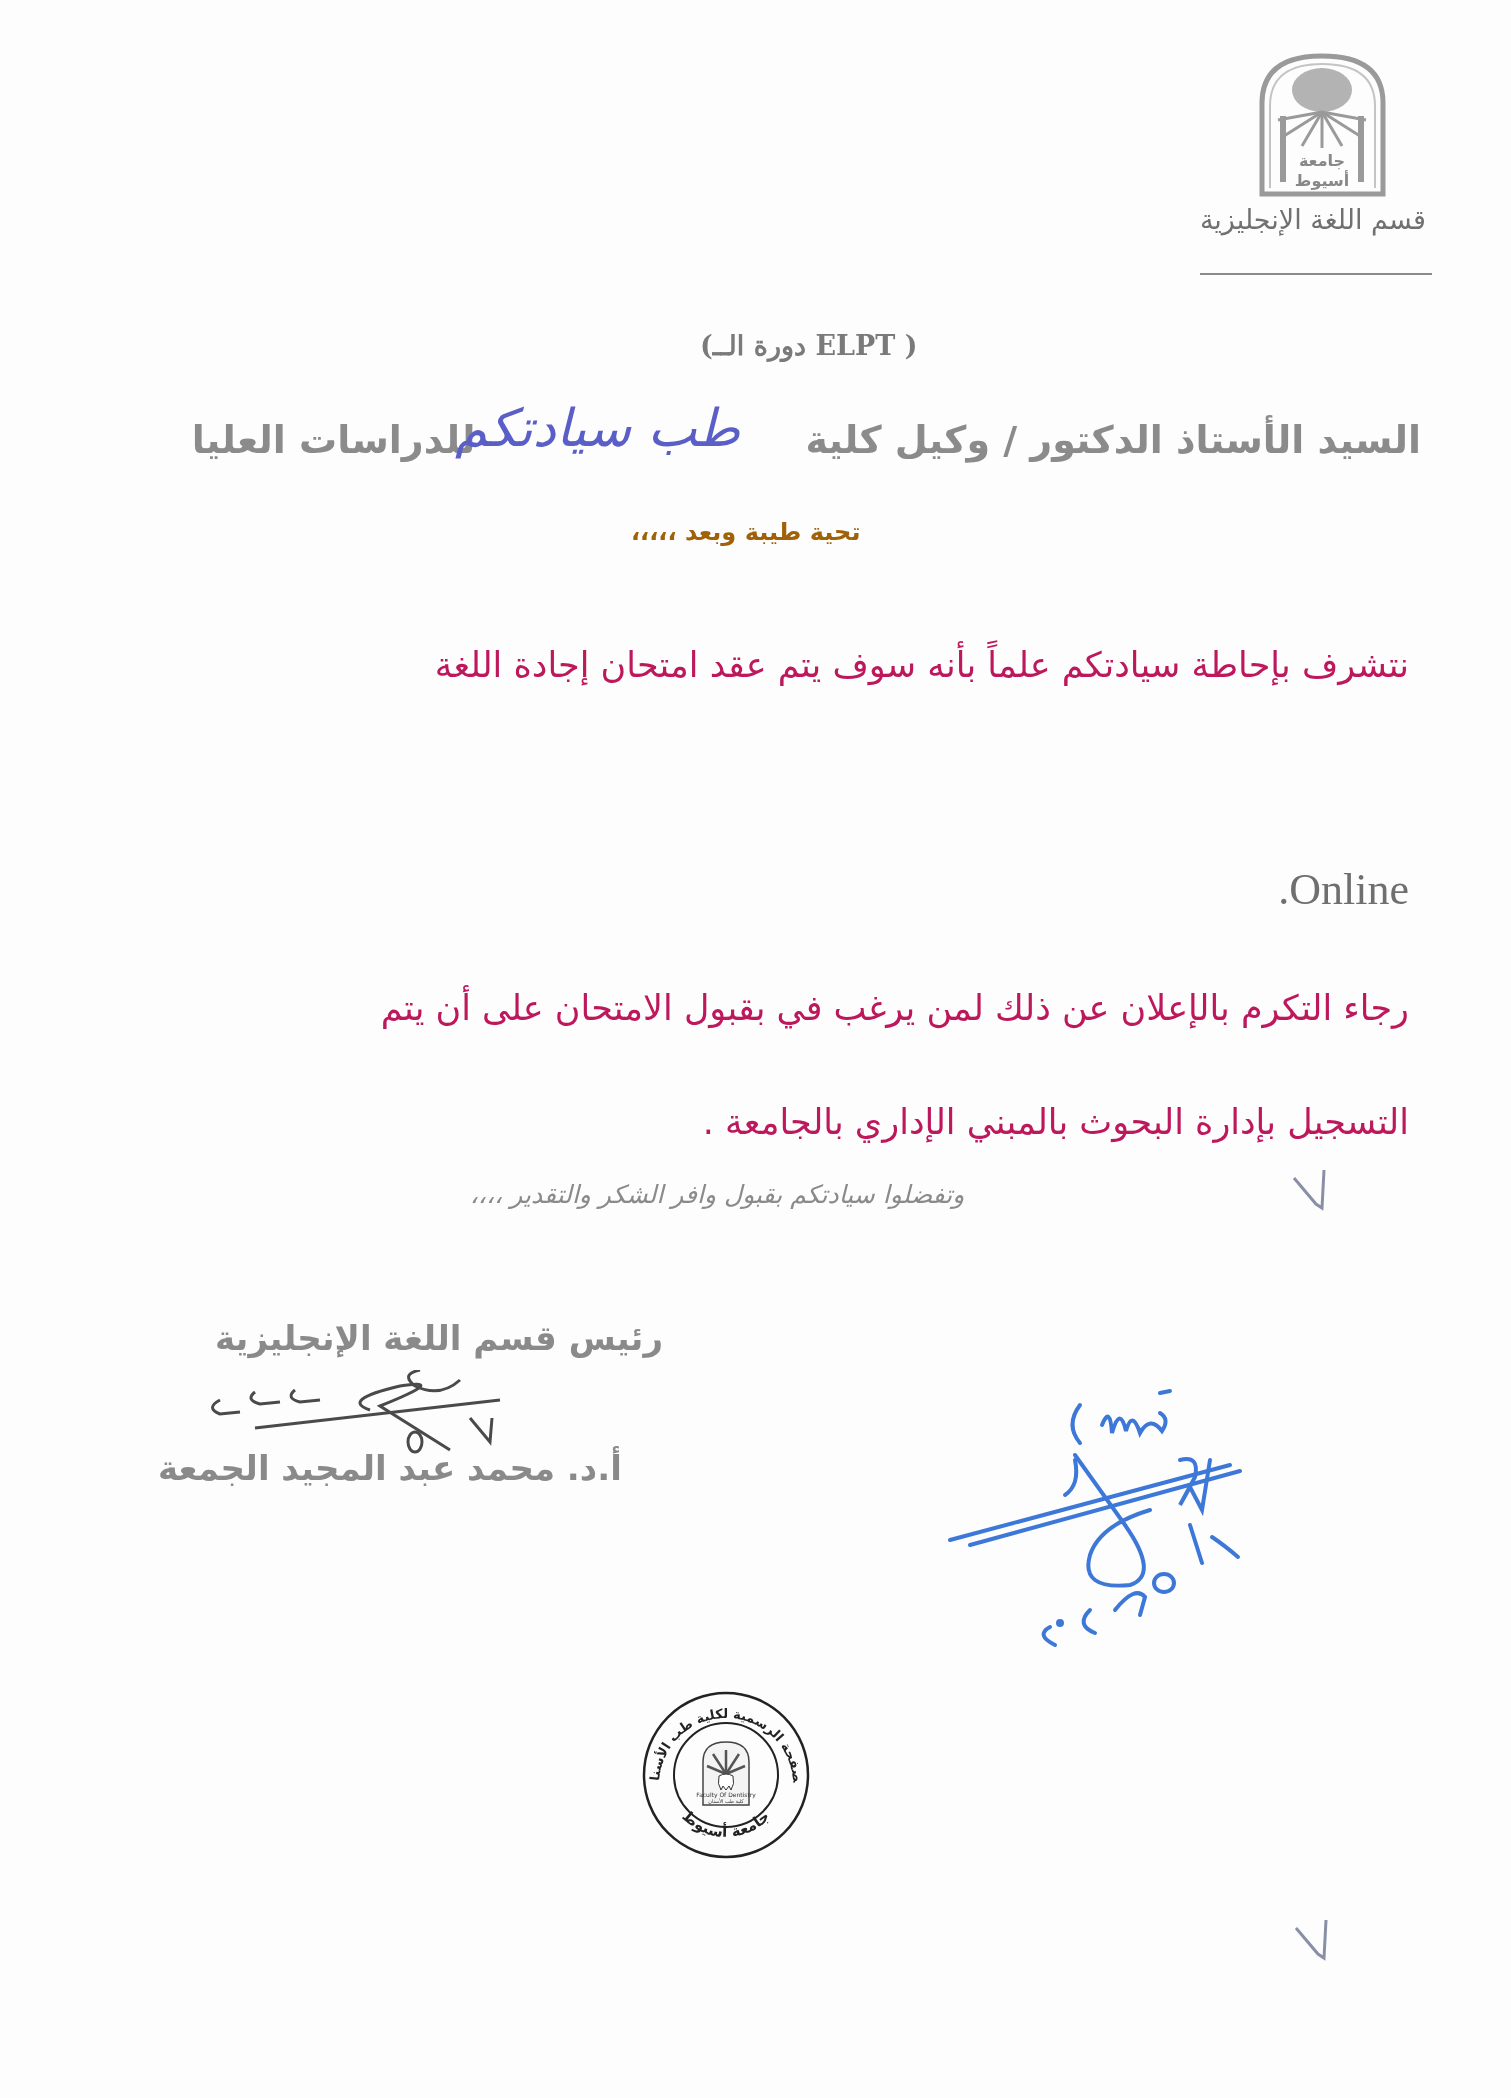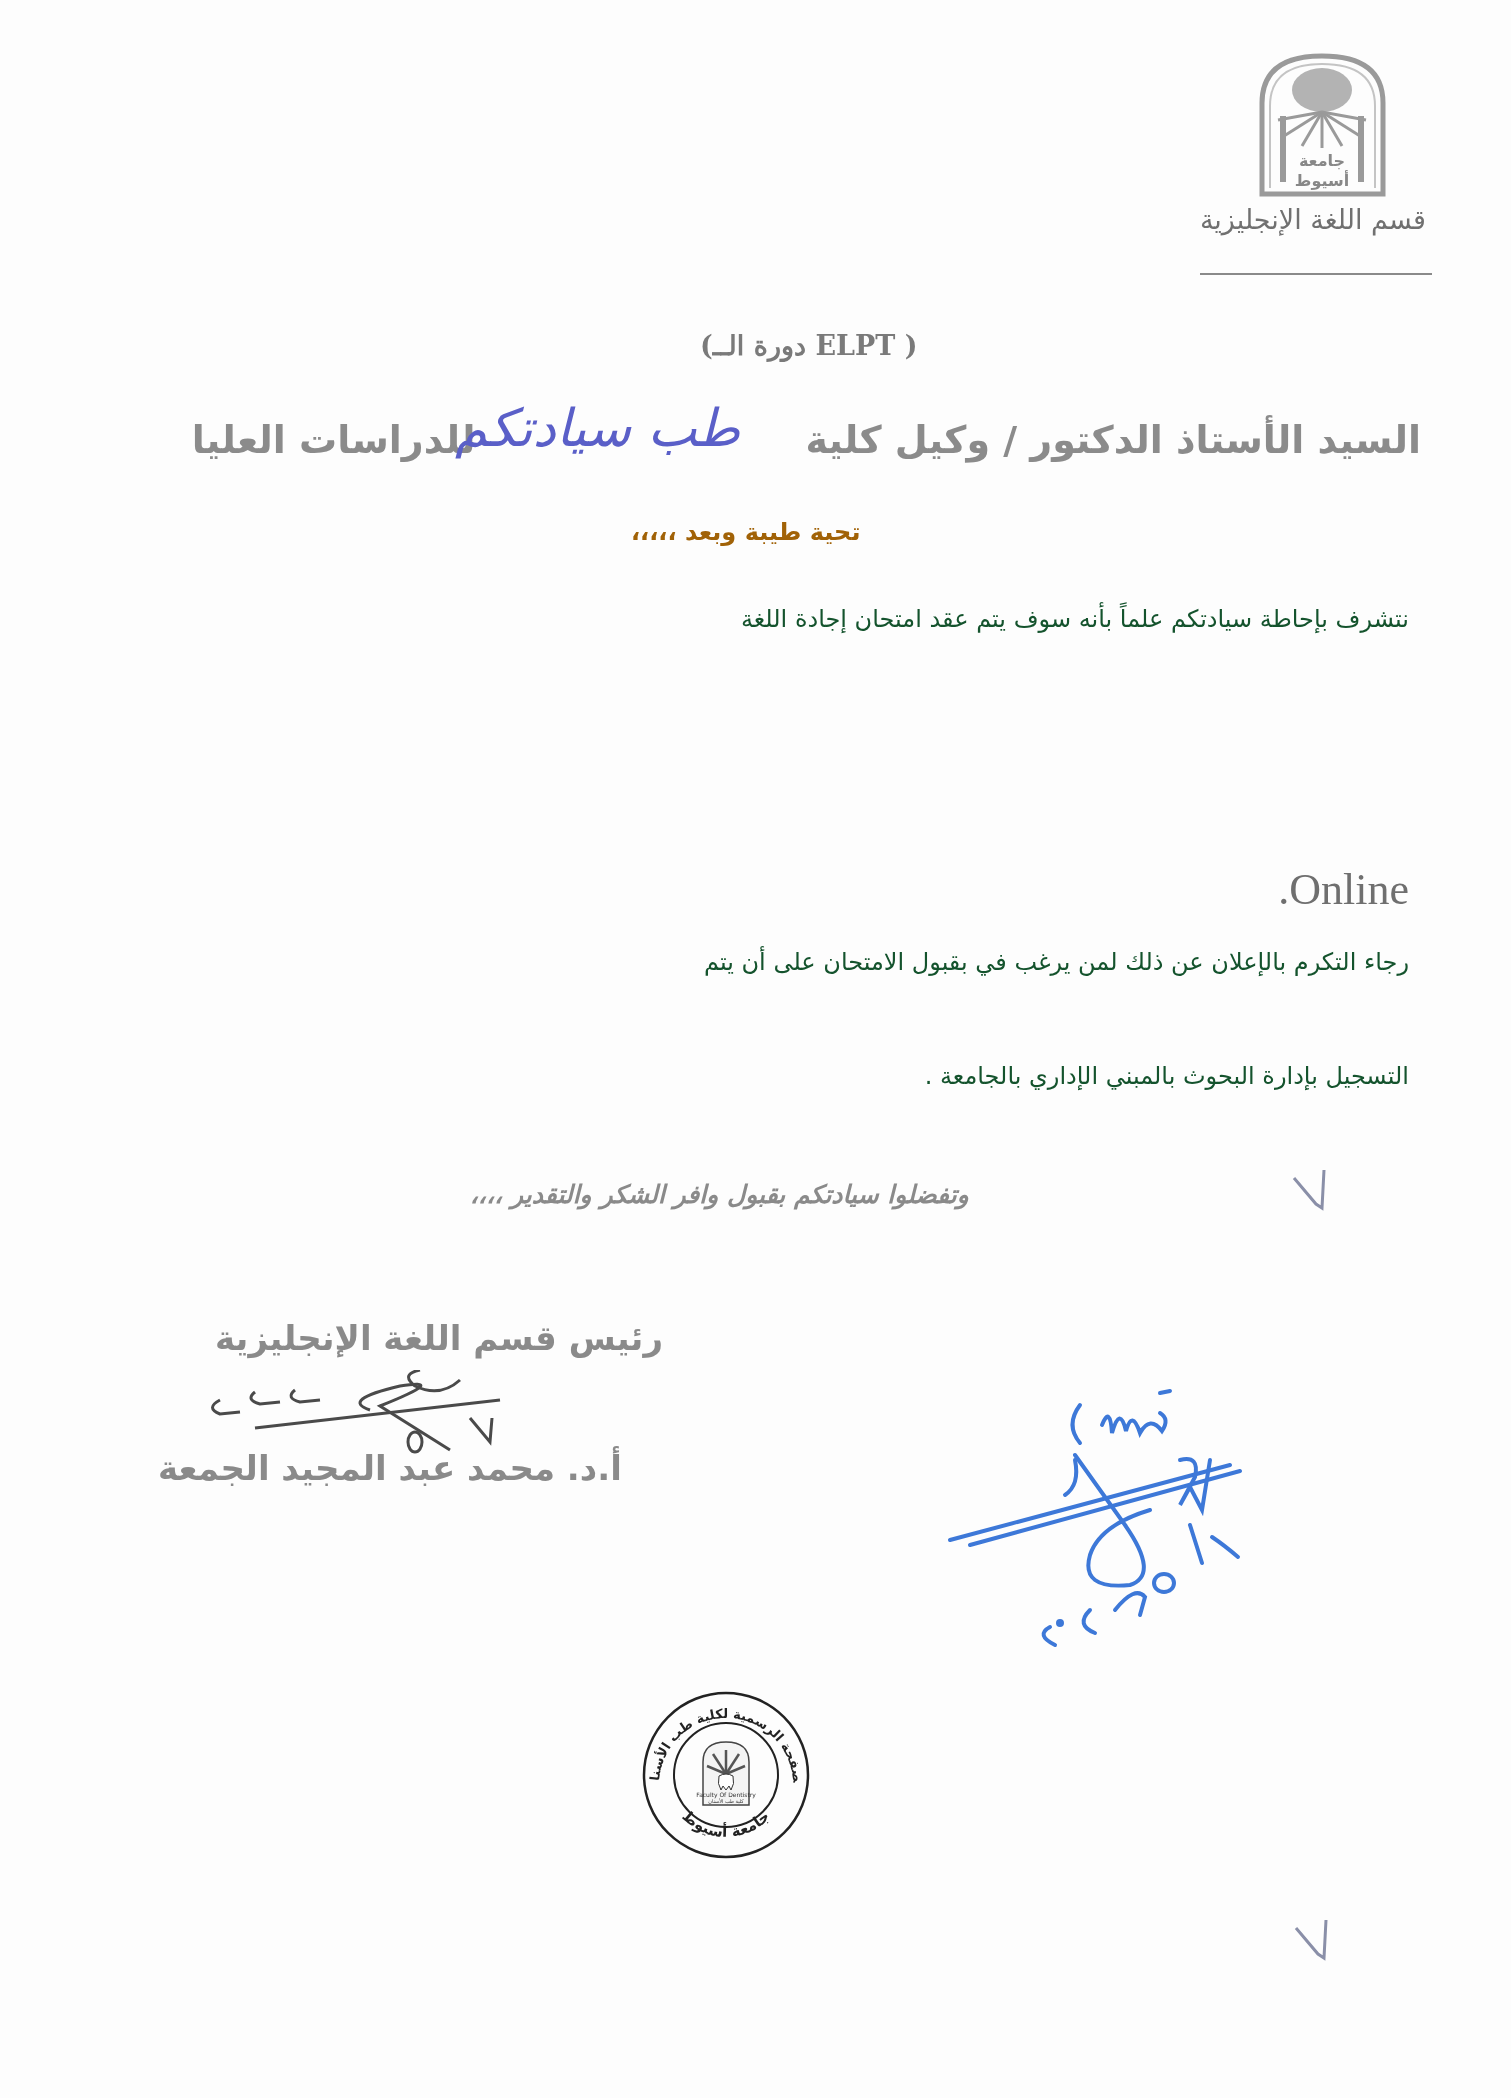--- a/index.html
+++ b/index.html
@@ -13,28 +13,28 @@
   .dept { right: 85px; top: 204px; font-size: 27px; color: #707070; }
   .rule { left: 1200px; top: 273px; width: 232px; height: 2px; background: #8a8a8a; }
 
   .course { left: 700px; top: 330px; font-size: 27px; font-weight: bold; color: #7a7a7a; font-family: "DejaVu Serif", serif; }
 
   .salute { right: 90px; top: 418px; font-size: 38px; font-weight: bold; color: #8b8b8b; letter-spacing: 0.5px; margin-left: 29px; }
   .salute .gap { display: inline-block; width: 330px; }
   .handwritten-faculty { left: 455px; top: 398px; font-size: 52px; color: #5a5fc8; font-family: "DejaVu Serif", serif; font-style: italic; }
   .greeting { left: 631px; top: 518px; font-size: 24px; font-weight: bold; color: #a16207; }
 
-  .para { right: 102px; font-size: 24px; color: #14532d; letter-spacing: 1px; }
+  .para { right: 102px; font-size: 35px; color: #be185d; letter-spacing: 1px; margin-top: 40px; }
   .p1 { top: 605px; }
   .p2 { top: 712px; }
   .p3 { right: 102px; top: 864px; font-size: 44px; font-family: "Liberation Serif", serif; color: #6f6f6f; direction: ltr; }
   .p4 { top: 948px; }
   .p5 { top: 1062px; }
 
-  .closing { left: 470px; top: 1180px; font-size: 25px; font-style: italic; font-weight: bold; color: #8a8a8a; }
+  .closing { left: 470px; top: 1180px; font-size: 25px; font-style: italic; font-weight: normal; color: #8a8a8a; }
 
   .check { width: 40px; height: 44px; }
   .check svg { width: 100%; height: 100%; }
 
   .sig-title { left: 215px; top: 1318px; font-size: 34px; font-weight: bold; color: #8a8a8a; }
   .sig-name { left: 158px; top: 1448px; font-size: 34px; font-weight: bold; color: #8a8a8a; }
   .sig-mark { left: 200px; top: 1370px; width: 320px; height: 90px; }
   .blue-sig { left: 940px; top: 1375px; width: 330px; height: 280px; }
 
   .seal { left: 641px; top: 1690px; width: 170px; height: 170px; }

